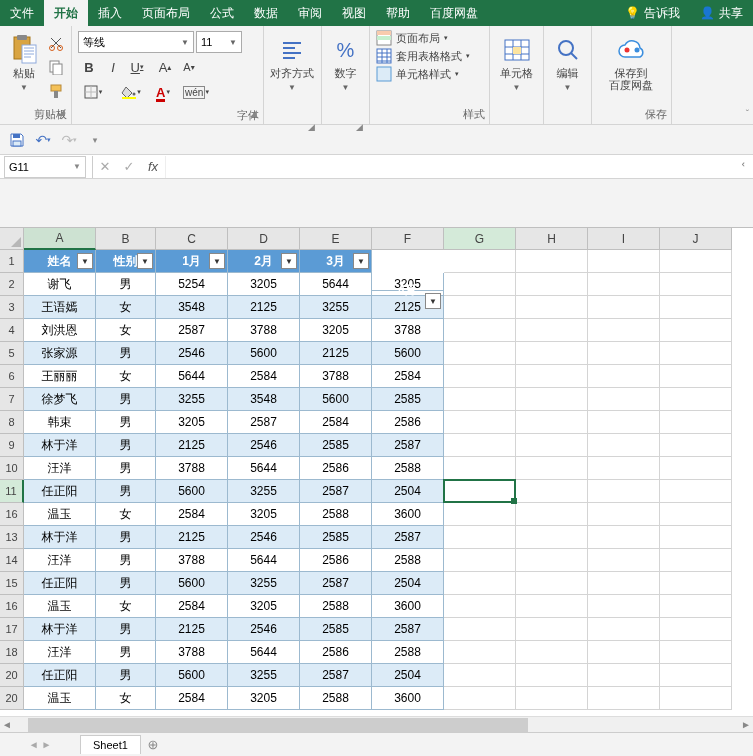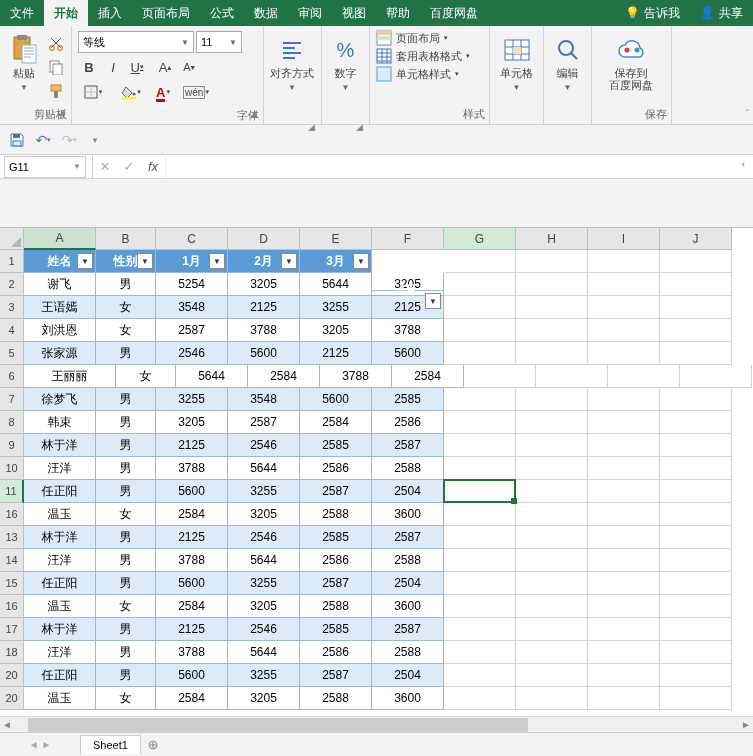--- a/index.html
+++ b/index.html
@@ -430,21 +430,21 @@
         <div class="cell tbl-cell band-odd" style="width: 72px;">5600</div>
         <div class="cell tbl-cell band-odd" style="width: 72px;">2125</div>
         <div class="cell tbl-cell band-odd" style="width: 72px;">5600</div>
         <div class="cell" style="width: 72px;"></div>
         <div class="cell" style="width: 72px;"></div>
         <div class="cell" style="width: 72px;"></div>
         <div class="cell" style="width: 72px;"></div>
       </div>
       <div class="data-row">
         <div class="row-h">6</div>
-        <div class="cell tbl-cell band-even" style="width: 92px;">王丽丽</div>
+        <div class="cell tbl-cell band-even" style="width: 72px;">王丽丽</div>
         <div class="cell tbl-cell band-even" style="width: 60px;">女</div>
         <div class="cell tbl-cell band-even" style="width: 72px;">5644</div>
         <div class="cell tbl-cell band-even" style="width: 72px;">2584</div>
         <div class="cell tbl-cell band-even" style="width: 72px;">3788</div>
         <div class="cell tbl-cell band-even" style="width: 72px;">2584</div>
         <div class="cell" style="width: 72px;"></div>
         <div class="cell" style="width: 72px;"></div>
         <div class="cell" style="width: 72px;"></div>
         <div class="cell" style="width: 72px;"></div>
       </div>

